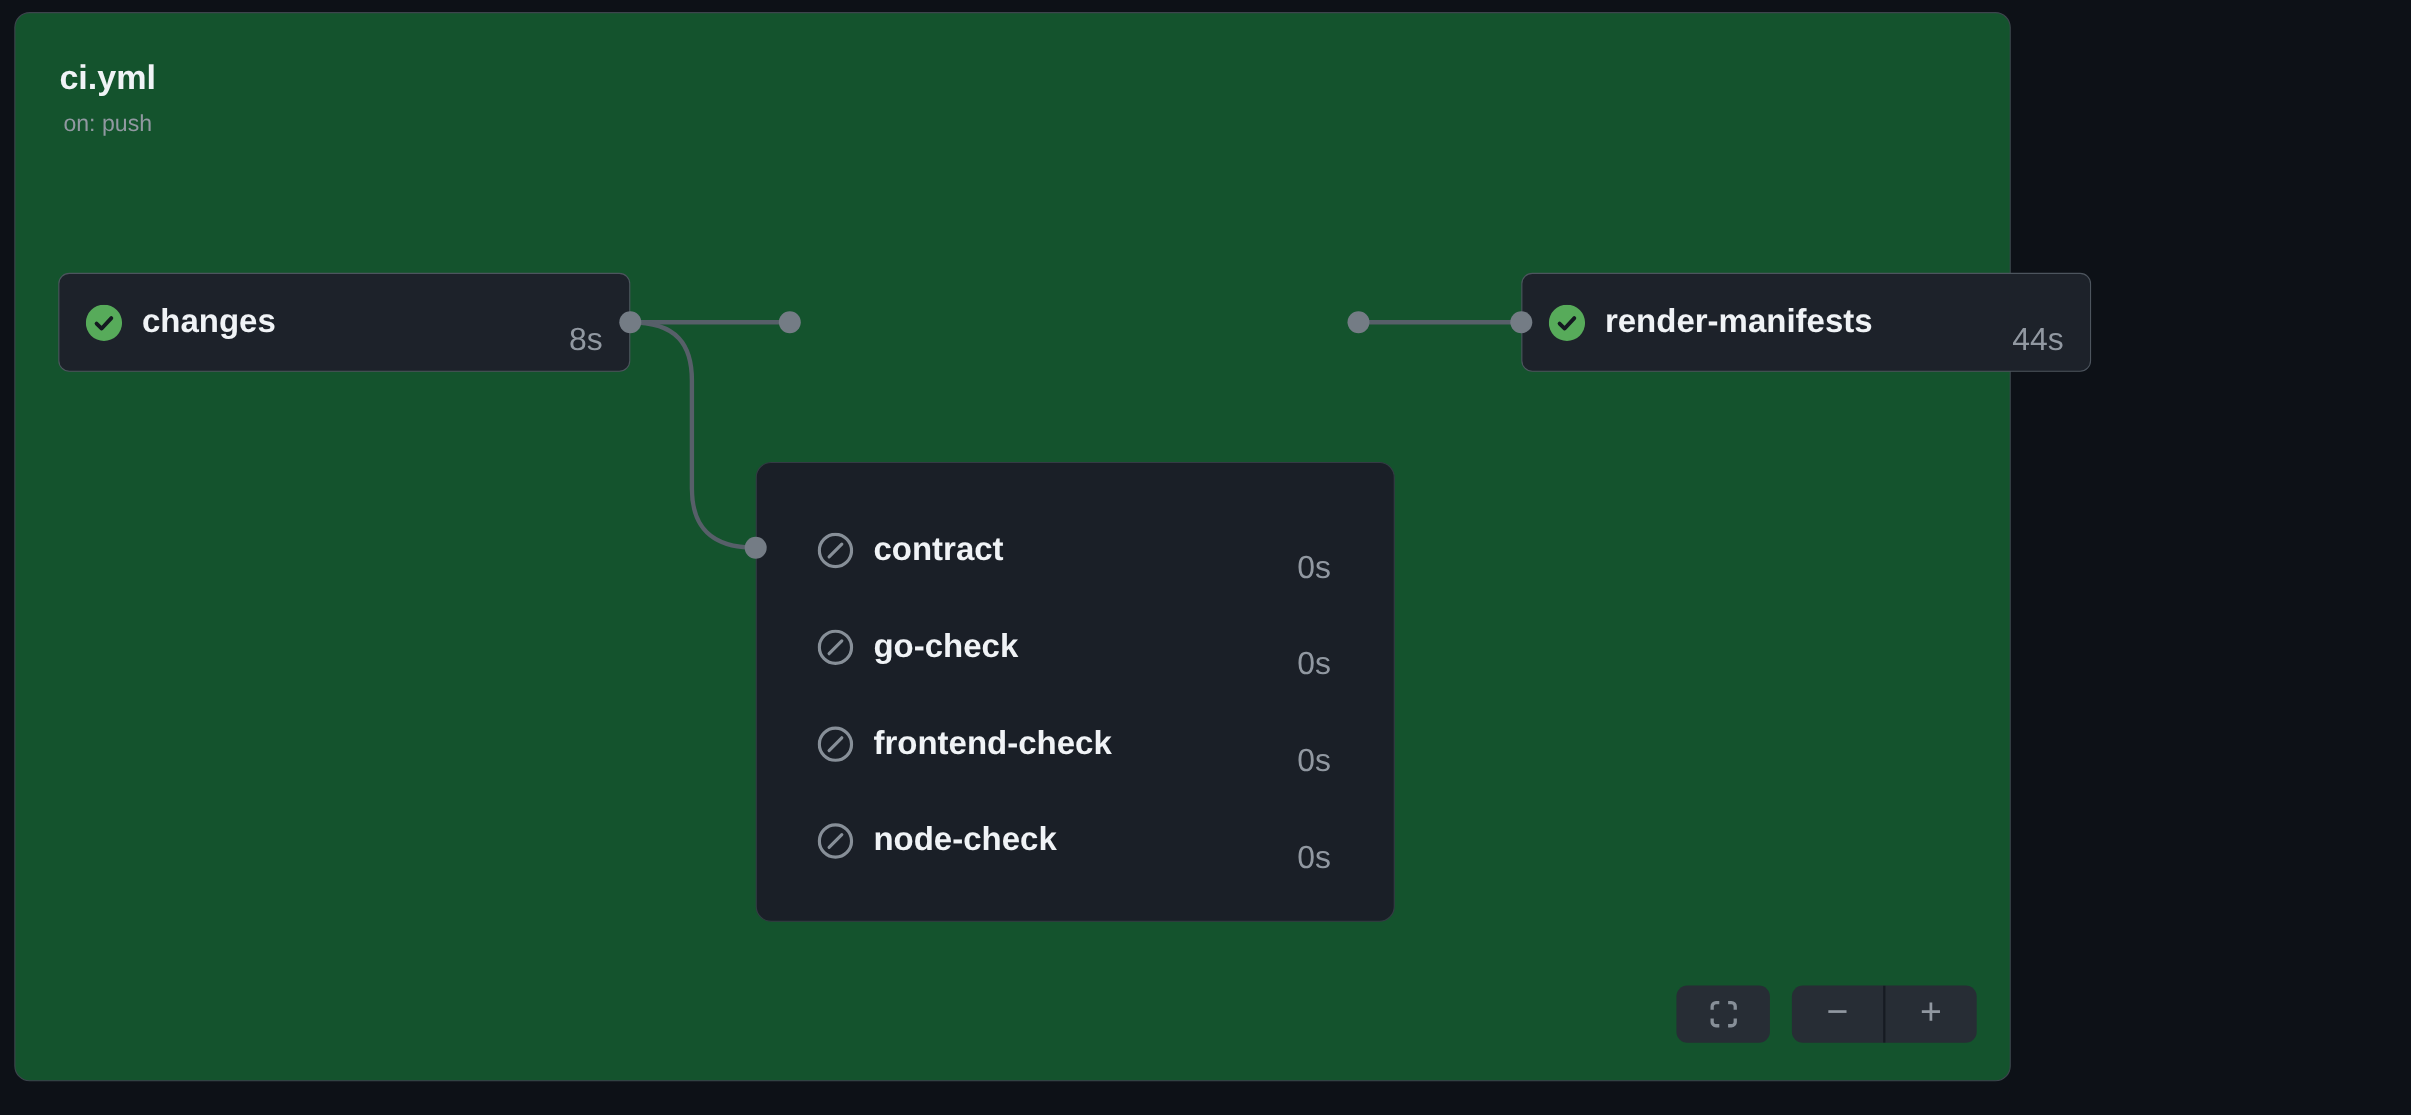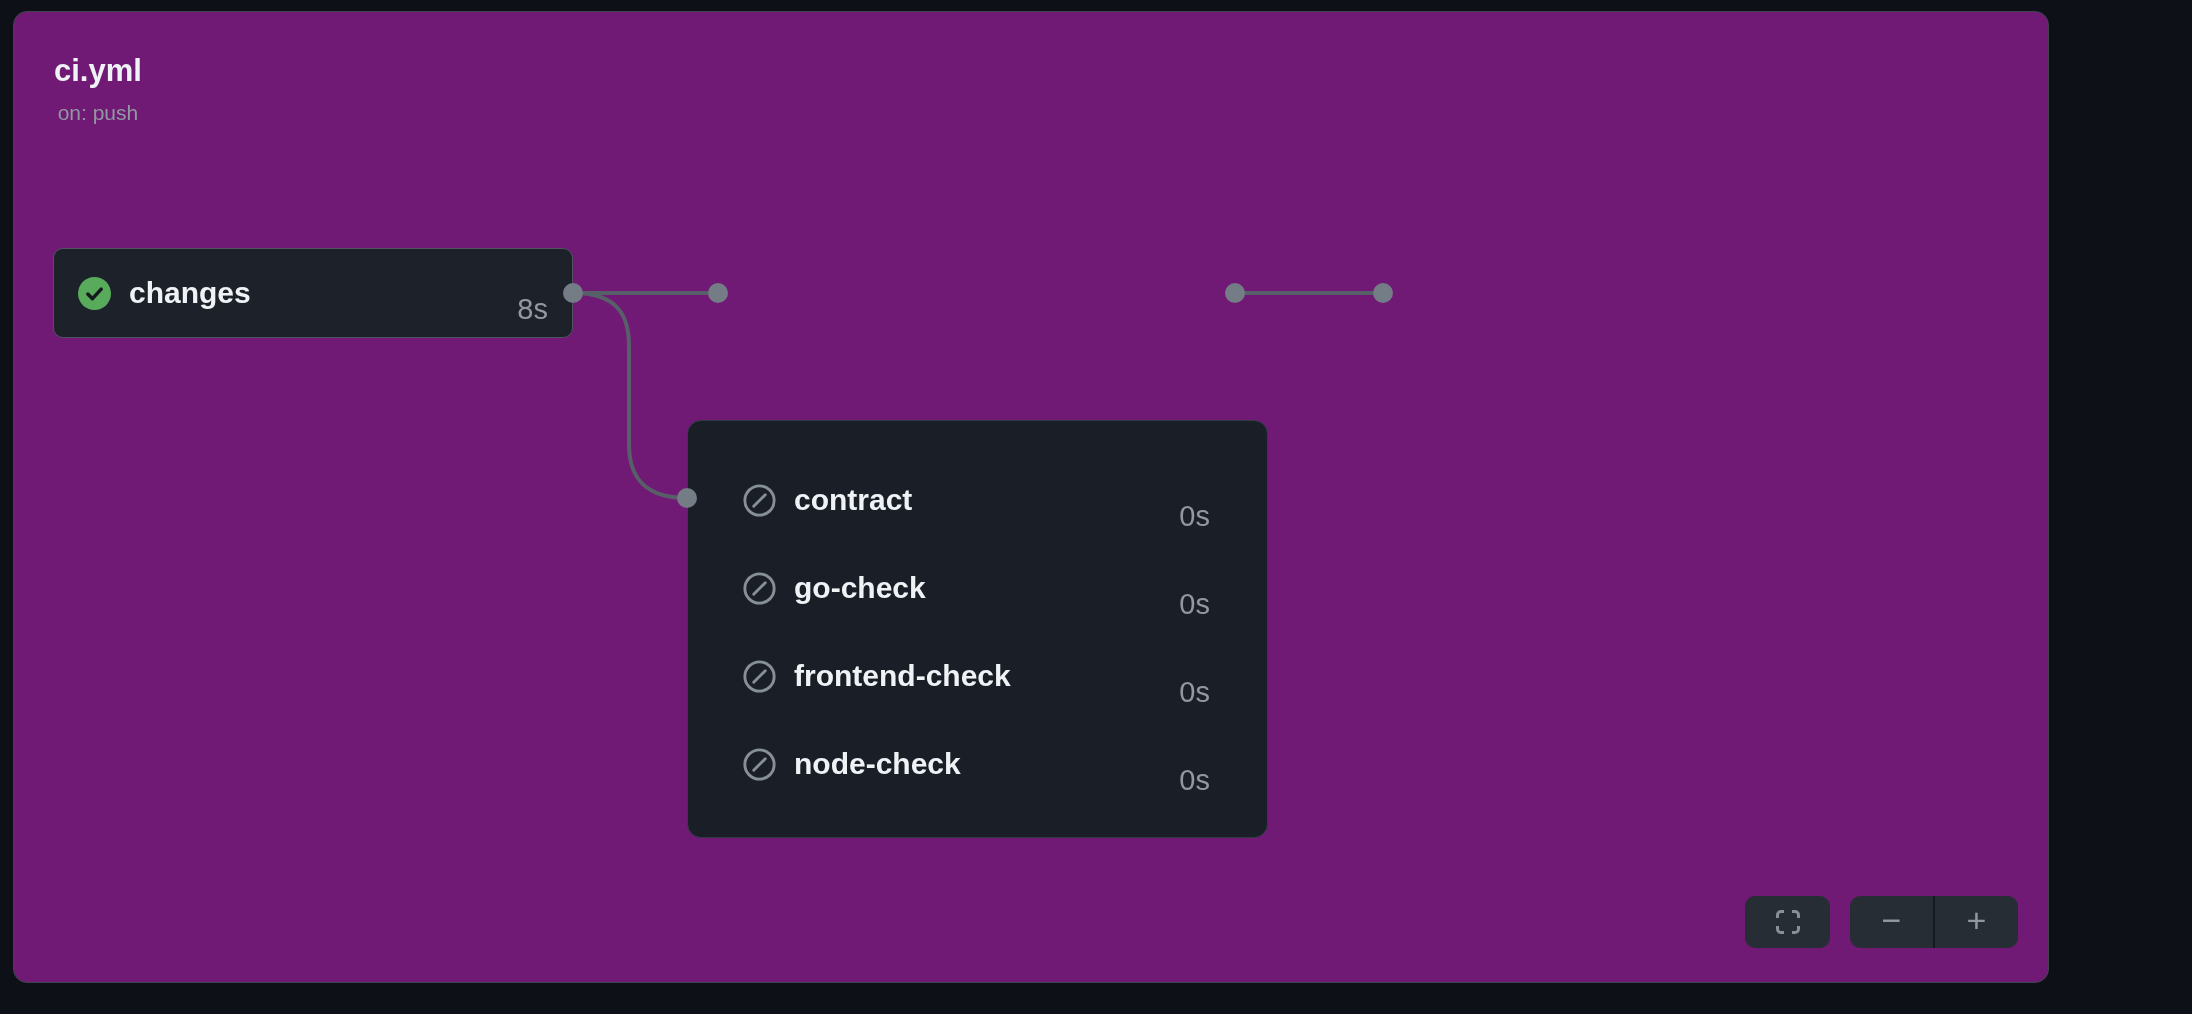--- a/index.html
+++ b/index.html
@@ -8,23 +8,23 @@
     width: 2192px;
     height: 1014px;
     background: #0d1117;
     font-family: "Liberation Sans", "DejaVu Sans", sans-serif;
     overflow: hidden;
   }
   .canvas-card {
     position: absolute;
     left: 13px;
     top: 11px;
-    width: 2036px;
+    width: 1815px;
     height: 972px;
-    background: #701a75;
+    background: #14532d;
     border: 1.5px solid #3d444d;
     border-radius: 14px;
     box-sizing: border-box;
   }
   .wf-header {
     position: absolute;
     left: 40px;
     top: 40px;
   }
   .wf-title {
@@ -160,20 +160,28 @@
   <div class="job-node" style="left:39px; top:236px; width:520px;">
     <svg class="status-icon" viewBox="0 0 32 32">
       <circle cx="16" cy="16" r="16" fill="#57ab5a"></circle>
       <path d="M9.5 16.6 L14 21 L22.5 11.8" fill="none" stroke="#141920" stroke-width="3.4" stroke-linecap="round" stroke-linejoin="round"></path>
     </svg>
     <span class="job-label">changes</span>
     <span class="job-duration">8s</span>
   </div>
 
 
+  <div class="job-node" style="left:1369px; top:236px; width:518px;">
+    <svg class="status-icon" viewBox="0 0 32 32">
+      <circle cx="16" cy="16" r="16" fill="#57ab5a"></circle>
+      <path d="M9.5 16.6 L14 21 L22.5 11.8" fill="none" stroke="#141920" stroke-width="3.4" stroke-linecap="round" stroke-linejoin="round"></path>
+    </svg>
+    <span class="job-label">render-manifests</span>
+    <span class="job-duration">44s</span>
+  </div>
 
   <div class="job-group">
     <div class="group-row">
       <svg class="status-icon" viewBox="0 0 32 32">
         <circle cx="16" cy="16" r="14.2" fill="none" stroke="#878f98" stroke-width="2.8"></circle>
         <line x1="10.4" y1="21.6" x2="21.6" y2="10.4" stroke="#878f98" stroke-width="2.8" stroke-linecap="round"></line>
       </svg>
       <span class="job-label">contract</span>
       <span class="job-duration">0s</span>
     </div>

